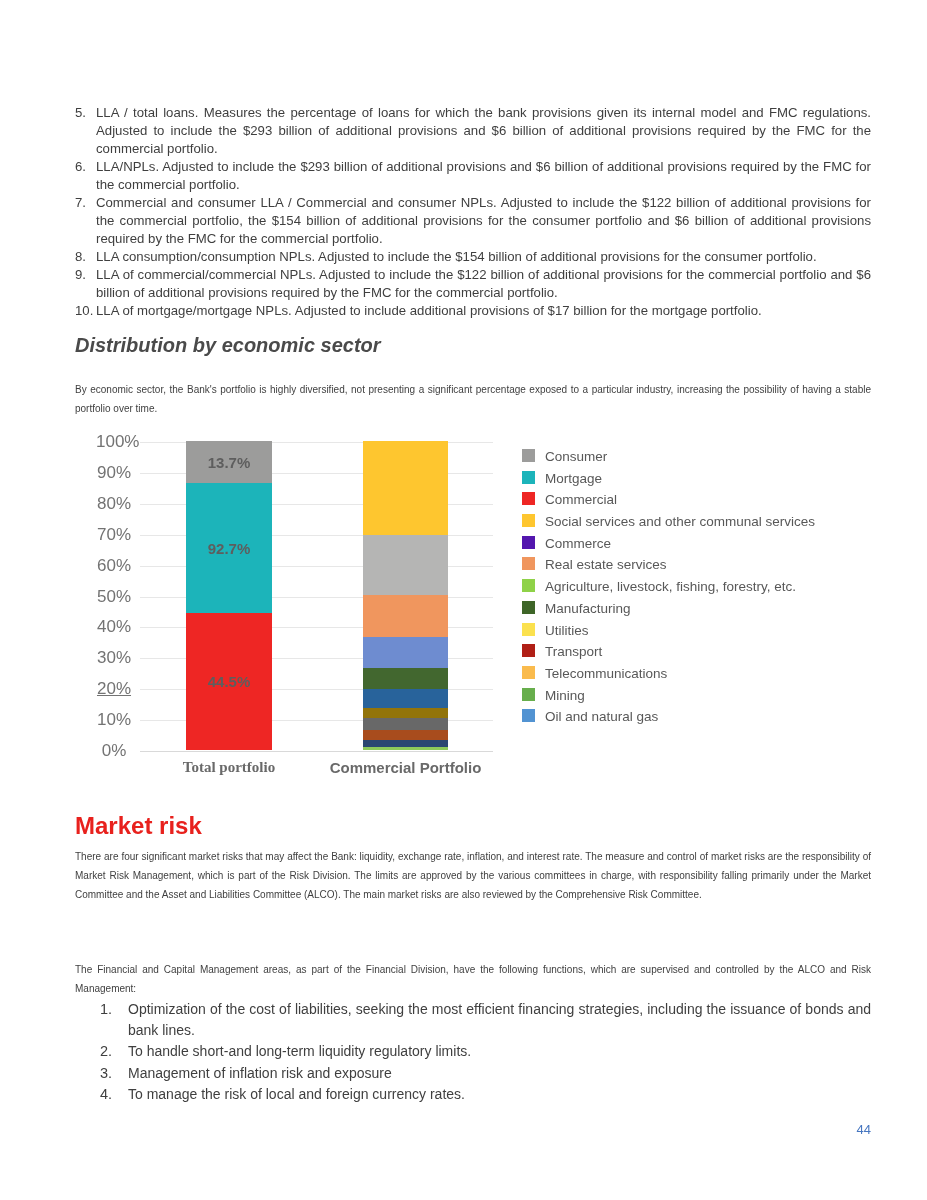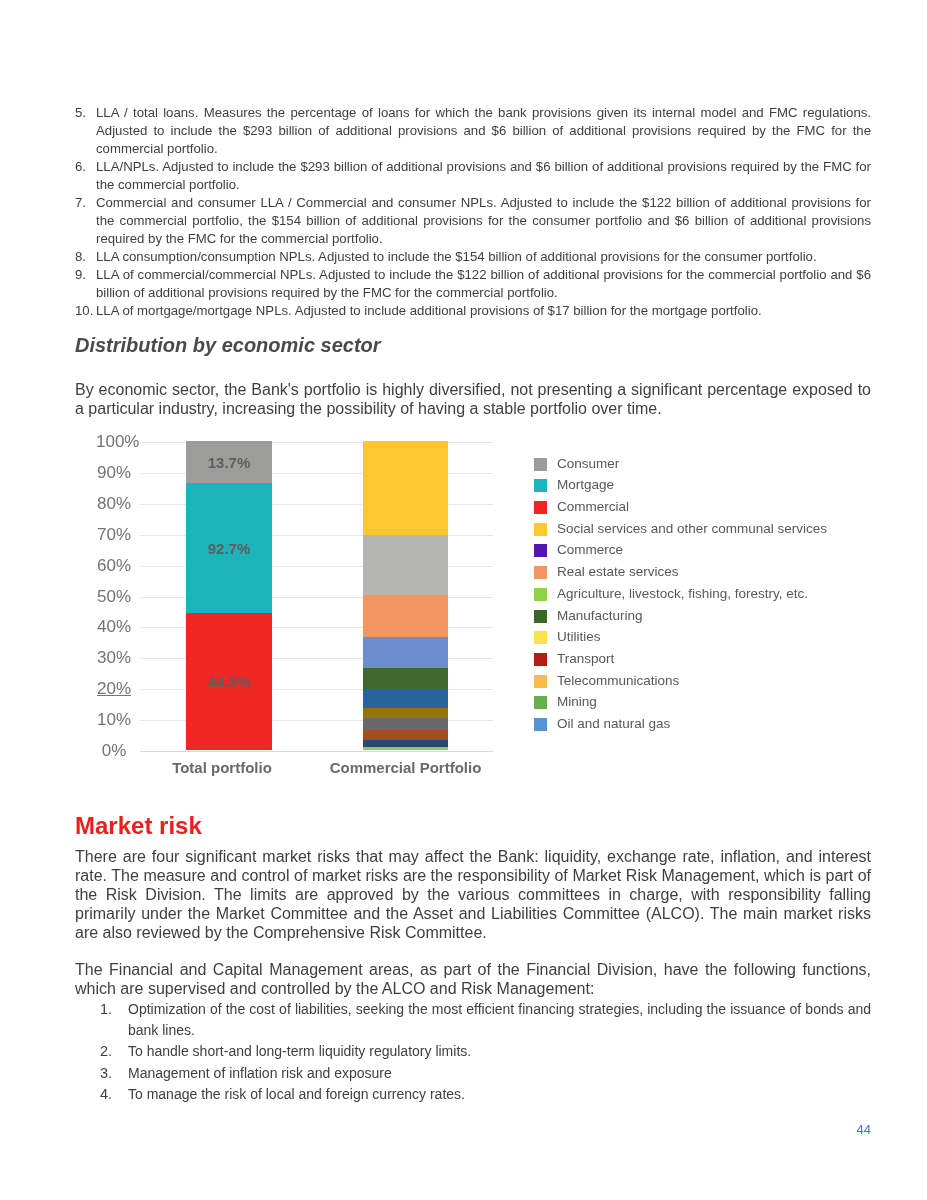--- a/index.html
+++ b/index.html
@@ -8,38 +8,38 @@
          font-family:"Liberation Sans","DejaVu Sans",sans-serif; color:#404040; }
   .abs { position:absolute; }
 
   
   .notes { left:75px; top:104px; width:796px; font-size:13.2px; line-height:18px; color:#3f3f3f; }
   .note-row { display:flex; }
   .note-num { width:21px; flex:0 0 21px; }
   .note-text { flex:1; text-align:justify; }
 
   .h-italic { left:75px; top:334px; font-size:20px; font-weight:bold; font-style:italic; color:#4a4a4a; }
-  .para { left:75px; width:796px; font-size:16px; line-height:19px; text-align:justify; color:#3f3f3f; }
+  .para { left:75px; width:796px; font-size:10px; line-height:19px; text-align:justify; color:#3f3f3f; }
   .para1 { top:380px; }
 
   
   .chart { left:96px; top:435px; width:800px; height:352px; }
   .plot { position:absolute; left:44px; top:7px; width:353px; height:309px; }
   .gridline { position:absolute; left:0; width:100%; height:1px; background:#e7e7e7; }
   .gridline.zero { background:#d9d9d9; }
   .ytick { position:absolute; width:36px; text-align:center; font-size:17px; color:#737373;
            left:-44px; transform:translateY(-50%); }
   .bar { position:absolute; bottom:1px; }
   .seg { position:absolute; left:0; width:100%; }
   .seg-label { position:absolute; left:0; width:100%; text-align:center; font-weight:bold;
                font-size:15px; color:#5e5e5e; transform:translateY(-50%); }
   .cat-label { position:absolute; top:324px; width:180px; text-align:center;
                font-weight:bold; font-size:15px; color:#696969; }
   .legend { position:absolute; left:426px; top:14px; }
-  .legend-row { display:flex; align-items:flex-end; height:21.7px;margin-left:12px; }
+  .legend-row { display:flex; align-items:flex-start; height:21.7px; }
   .legend-swatch { width:13px; height:13px; flex:0 0 13px; margin-right:10px; }
   .legend-label { font-size:13.5px; color:#585858; white-space:nowrap; }
 
   .h-red { left:75px; top:812px; font-size:24px; font-weight:bold; }
   .para2 { top:847px; }
   .para3 { top:960px; }
 
   .funcs { left:100px; top:999px; width:771px; font-size:14px; line-height:20.5px; color:#3f3f3f; }
   .func-row { display:flex; margin-bottom:1px; }
   .func-num { width:28px; flex:0 0 28px; font-size:14.5px; }
@@ -174,21 +174,21 @@
       </div>
       <div class="legend-row">
         <div class="legend-swatch" style="background: rgb(103, 174, 76);"></div>
         <div class="legend-label">Mining</div>
       </div>
       <div class="legend-row">
         <div class="legend-swatch" style="background: rgb(82, 147, 210);"></div>
         <div class="legend-label">Oil and natural gas</div>
       </div>
     </div>
-<div class="cat-label" style="left: 36px;">Total portfolio</div>
+<div class="cat-label" style="left: 43px; font-family: Liberation Serif, serif;">Total portfolio</div>
     <div class="cat-label" style="left: 219.5px;">Commercial Portfolio</div>
   </div>
 
 <h1 class="abs h-red" style="color: rgb(232, 33, 29);">Market risk</h1>
 
 <p class="abs para para2">There are four significant market risks that may affect the Bank: liquidity, exchange rate, inflation, and interest rate. The measure and control of market risks are the responsibility of Market Risk Management, which is part of the Risk Division. The limits are approved by the various committees in charge, with responsibility falling primarily under the Market Committee and the Asset and Liabilities Committee (ALCO). The main market risks are also reviewed by the Comprehensive Risk Committee.</p>
 
 <p class="abs para para3">The Financial and Capital Management areas, as part of the Financial Division, have the following functions, which are supervised and controlled by the ALCO and Risk Management:</p>
 
 <div class="abs funcs">

